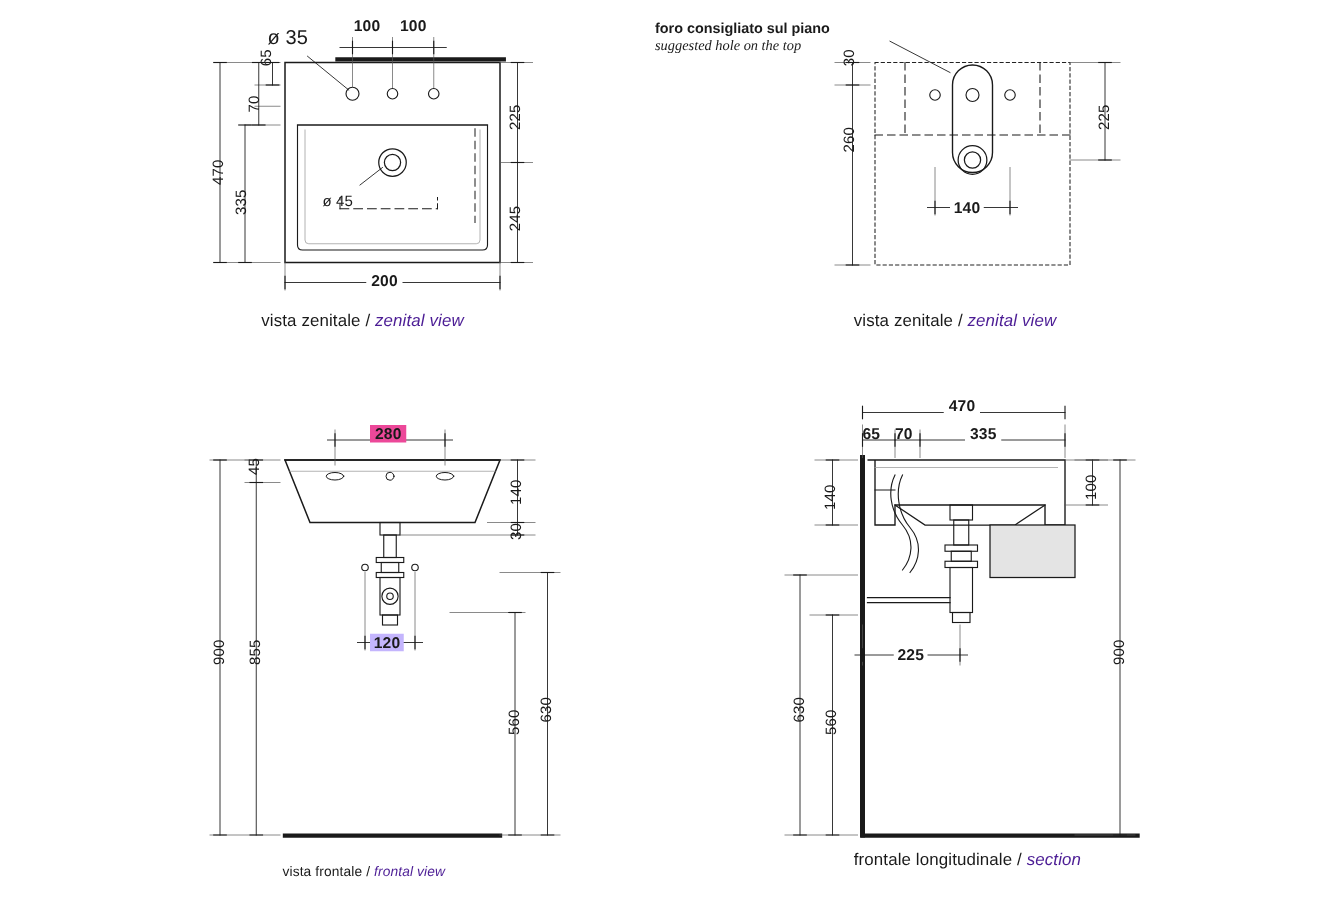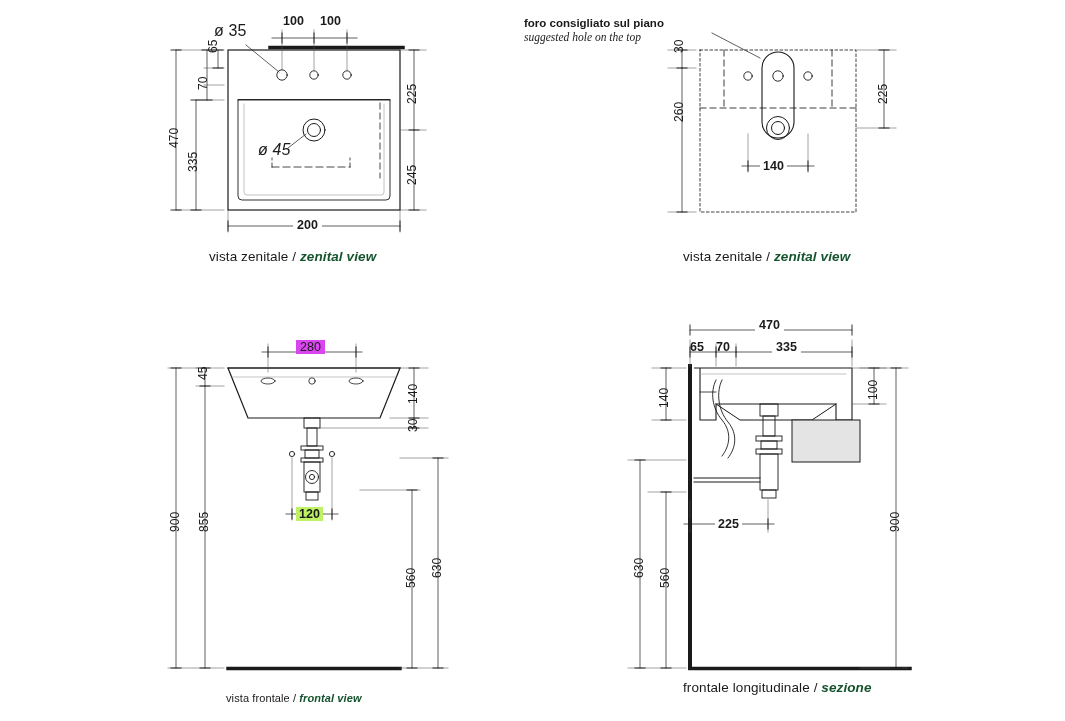--- a/index.html
+++ b/index.html
@@ -7,21 +7,21 @@
     width:1065px;height:721px;background:#ffffff;
     font-family:"Liberation Sans", sans-serif;
     color:#1a1a1a;position:relative;overflow:hidden;
   }
   .sheet{position:absolute;left:0;top:0;width:1065px;height:721px;}
   svg{position:absolute;left:0;top:0;}
   .cap{
     position:absolute;font-size:12.5px;letter-spacing:0.1px;white-space:nowrap;
   }
   .cap b{font-weight:normal;}
-  .cap i{font-style:italic;font-weight:bold;color:#14532d;}
+  .cap i{font-style:italic;font-weight:normal;color:#4c1d95;}
   .note{
     position:absolute;font-size:11.5px;line-height:14px;white-space:nowrap;
   }
   .note b{font-weight:bold;}
   .note i{font-style:italic;font-weight:normal;font-family:Liberation Serif, serif;}
 </style>
 </head>
 <body>
 
 <div class="sheet">
@@ -288,62 +288,62 @@
 
 <div class="cap" style="left:206px;top:53px;font-size:12px;transform:rotate(-90deg);transform-origin:left top;">65</div>
 <div class="cap" style="left:196px;top:90px;font-size:12px;transform:rotate(-90deg);transform-origin:left top;">70</div>
 <div class="cap" style="left:186px;top:172px;font-size:12px;transform:rotate(-90deg);transform-origin:left top;">335</div>
 <div class="cap" style="left:167px;top:148px;font-size:12px;transform:rotate(-90deg);transform-origin:left top;">470</div>
 
 <div class="cap" style="left:405px;top:104px;font-size:12px;transform:rotate(-90deg);transform-origin:left top;">225</div>
 <div class="cap" style="left:405px;top:185px;font-size:12px;transform:rotate(-90deg);transform-origin:left top;">245</div>
 
 <div class="cap" style="left:293px;top:218px;font-weight:bold;font-size:12.5px;background:#fff;padding:0 4px;">200</div>
-<div class="cap" style="left:258px;top:141px;font-size:16px;font-style:italic;">ø 45</div>
+<div class="cap" style="left:258px;top:154px;font-size:12px;">ø 45</div>
 
 <div class="cap" style="left:209px;top:249px;font-size:13.5px;">
   <b>vista zenitale</b><span> / </span><i>zenital view</i>
 </div>
 
 <div class="note" style="left:524px;top:16px;">
   <b>foro consigliato sul piano</b><br>
   <i>suggested hole on the top</i>
 </div>
 
 <div class="cap" style="left:672px;top:53px;font-size:12px;transform:rotate(-90deg);transform-origin:left top;">30</div>
 <div class="cap" style="left:672px;top:122px;font-size:12px;transform:rotate(-90deg);transform-origin:left top;">260</div>
 <div class="cap" style="left:876px;top:104px;font-size:12px;transform:rotate(-90deg);transform-origin:left top;">225</div>
 <div class="cap" style="left:760px;top:159px;font-weight:bold;font-size:12.5px;background:#fff;padding:0 3px;">140</div>
 
 <div class="cap" style="left:683px;top:249px;font-size:13.5px;">
   <b>vista zenitale</b><span> / </span><i>zenital view</i>
 </div>
 
-<div class="cap" style="left:296px;top:340px;font-weight:normal;font-size:12.5px;background:#d946ef;padding:0 4px;">280</div>
+<div class="cap" style="left:296px;top:340px;font-weight:bold;font-size:12.5px;background:#ec4899;padding:0 4px;">280</div>
 <div class="cap" style="left:196px;top:380px;font-size:12px;transform:rotate(-90deg);transform-origin:left top;">45</div>
 <div class="cap" style="left:406px;top:404px;font-size:12px;transform:rotate(-90deg);transform-origin:left top;">140</div>
 <div class="cap" style="left:406px;top:432px;font-size:12px;transform:rotate(-90deg);transform-origin:left top;">30</div>
 <div class="cap" style="left:168px;top:532px;font-size:12px;transform:rotate(-90deg);transform-origin:left top;">900</div>
 <div class="cap" style="left:197px;top:532px;font-size:12px;transform:rotate(-90deg);transform-origin:left top;">855</div>
-<div class="cap" style="left:296px;top:507px;font-weight:bold;font-size:12.5px;background:#bef264;padding:0 3px;">120</div>
+<div class="cap" style="left:296px;top:507px;font-weight:bold;font-size:12.5px;background:#c4b5fd;padding:0 3px;">120</div>
 <div class="cap" style="left:430px;top:578px;font-size:12px;transform:rotate(-90deg);transform-origin:left top;">630</div>
 <div class="cap" style="left:404px;top:588px;font-size:12px;transform:rotate(-90deg);transform-origin:left top;">560</div>
 
 <div class="cap" style="left:226px;top:692px;font-size:11px;">
   <b>vista frontale</b><span> / </span><i>frontal view</i>
 </div>
 
 <div class="cap" style="left:755px;top:318px;font-weight:bold;font-size:12.5px;background:#fff;padding:0 4px;">470</div>
 <div class="cap" style="left:690px;top:340px;font-weight:bold;font-size:12.5px;">65</div>
 <div class="cap" style="left:716px;top:340px;font-weight:bold;font-size:12.5px;">70</div>
 <div class="cap" style="left:772px;top:340px;font-weight:bold;font-size:12.5px;background:#fff;padding:0 4px;">335</div>
 <div class="cap" style="left:657px;top:408px;font-size:12px;transform:rotate(-90deg);transform-origin:left top;">140</div>
 <div class="cap" style="left:866px;top:400px;font-size:12px;transform:rotate(-90deg);transform-origin:left top;">100</div>
 <div class="cap" style="left:715px;top:517px;font-weight:bold;font-size:12.5px;background:#fff;padding:0 3px;">225</div>
 <div class="cap" style="left:632px;top:578px;font-size:12px;transform:rotate(-90deg);transform-origin:left top;">630</div>
 <div class="cap" style="left:658px;top:588px;font-size:12px;transform:rotate(-90deg);transform-origin:left top;">560</div>
 <div class="cap" style="left:888px;top:532px;font-size:12px;transform:rotate(-90deg);transform-origin:left top;">900</div>
 
 <div class="cap" style="left:683px;top:680px;font-size:13.5px;">
-  <b>frontale longitudinale</b><span> / </span><i>sezione</i>
+  <b>frontale longitudinale</b><span> / </span><i>section</i>
 </div>
 
 </div>
 
 </body></html>

